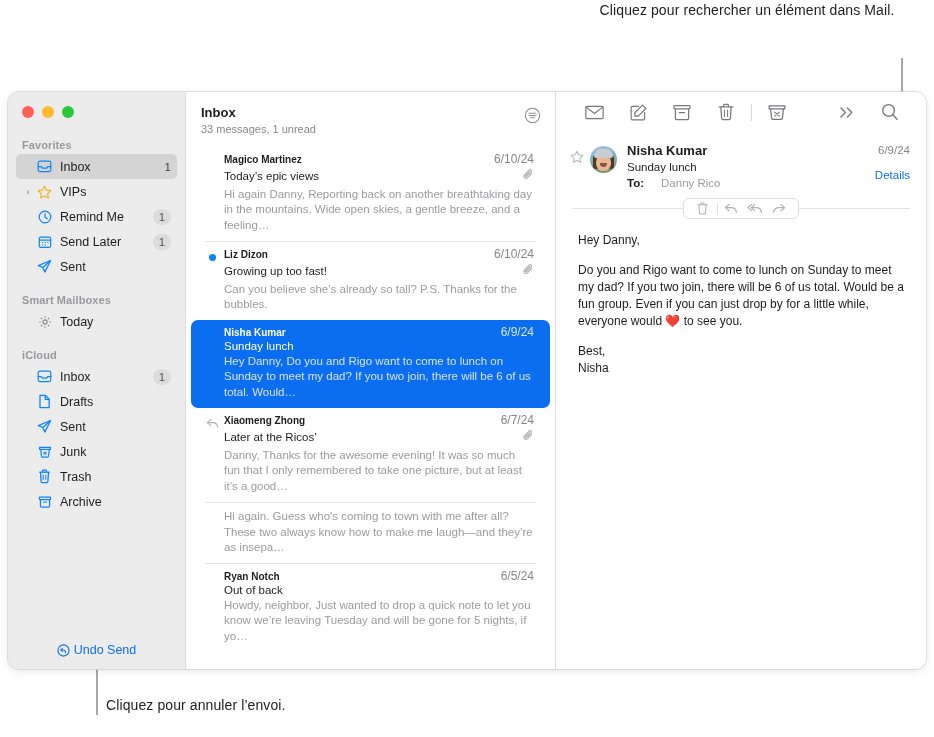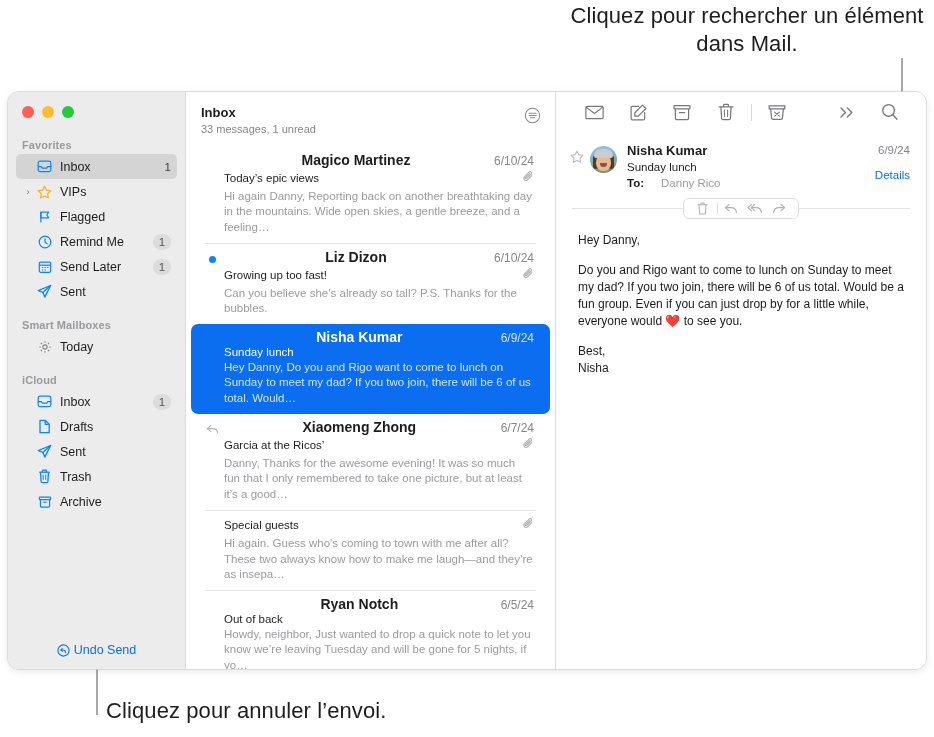--- a/index.html
+++ b/index.html
@@ -8,21 +8,21 @@
     background: #ffffff;
     font-family: "Liberation Sans", sans-serif;
     -webkit-font-smoothing: antialiased;
     overflow: hidden;
   }
   #root { position: relative; width: 934px; height: 737px; }
 
   
   .callout-text {
     position: absolute;
-    font-size: 22px;
+    font-size: 14px;
     color: #1d1d1f;
     line-height: 1.28;
     letter-spacing: 0.1px;
   }
   #callout-top { top: 2px; left: 566px; width: 362px; text-align: center; }
   #callout-bottom { top: 697px; left: 106px; width: 420px; text-align: left; }
   .leader {
     position: absolute;
     background: #a8a8a8;
   }
@@ -145,22 +145,22 @@
     margin: 0 5px;
     border-radius: 7px;
   }
   .row-sep {
     height: 0.7px; background: #e3e3e3;
     margin: 0 19px;
   }
   .row.selected { background: #0b6ef0; margin: 0 5px; }
   .row-top { display: flex; align-items: baseline; }
   .row-from {
-    font-size: 14px; font-weight: bold; color: #1d1d1f;
-    flex: 1; white-space: nowrap; overflow: hidden; text-align: center;
+    font-size: 10px; font-weight: bold; color: #1d1d1f;
+    flex: 1; white-space: nowrap; overflow: hidden;
   }
   .row-date { font-size: 12px; color: #86868b; padding-left: 6px; }
   .row-subject-line { display: flex; align-items: center; margin-top: 1px; }
   .row-subject {
     font-size: 11.5px; color: #1d1d1f;
     flex: 1; white-space: nowrap; overflow: hidden;
   }
   .row-clip { color: #b0b0b4; margin-left: 6px; }
   .row-preview {
     font-size: 11.5px; color: #9b9b9f;
@@ -321,30 +321,20 @@
       <div class="sb-item">
         <span class="sb-disc">›</span>
         <span class="sb-ico">
           <svg width="15" height="14" viewBox="0 0 16 15" fill="none" stroke="#f0b429" stroke-width="1.3" stroke-linejoin="round">
             <path d="M8 1.3l2.05 4.15 4.58.67-3.31 3.23.78 4.56L8 11.76l-4.1 2.15.78-4.56L1.37 6.12l4.58-.67z"></path>
           </svg>
         </span>
         <span class="sb-label">VIPs</span>
       </div>
 
-      <div class="sb-item">
-        <span class="sb-disc empty">›</span>
-        <span class="sb-ico">
-          <svg width="14" height="14" viewBox="0 0 14 15" fill="none" stroke="#0a84ff" stroke-width="1.3" stroke-linejoin="round">
-            <path d="M2.6 13.4V2.2"></path>
-            <path d="M2.6 2.2h8.3l-1.9 3.1 1.9 3.1H2.6z"></path>
-          </svg>
-        </span>
-        <span class="sb-label">Flagged</span>
-      </div>
 
       <div class="sb-item">
         <span class="sb-disc empty">›</span>
         <span class="sb-ico">
           <svg width="14" height="14" viewBox="0 0 15 15" fill="none" stroke="#0a84ff" stroke-width="1.3">
             <circle cx="7.5" cy="7.5" r="6.2"></circle>
             <path d="M7.5 4.2v3.5l2.4 1.6" stroke-linecap="round"></path>
           </svg>
         </span>
         <span class="sb-label">Remind Me</span>
@@ -417,20 +407,31 @@
         <span class="sb-disc empty">›</span>
         <span class="sb-ico">
           <svg width="15" height="15" viewBox="0 0 15 15" fill="none" stroke="#0a84ff" stroke-width="1.3" stroke-linejoin="round">
             <path d="M13.6 1.5L1.3 6.6l4.6 1.9 1.9 4.6z"></path>
             <path d="M13.6 1.5L5.9 8.5"></path>
           </svg>
         </span>
         <span class="sb-label">Sent</span>
       </div>
 
+      <div class="sb-item">
+        <span class="sb-ico-pad sb-disc empty">›</span>
+        <span class="sb-ico">
+          <svg width="14" height="14" viewBox="0 0 15 15" fill="none" stroke="#0a84ff" stroke-width="1.3">
+            <path d="M1.7 2.6h11.6v2.2H1.7z"></path>
+            <path d="M2.9 4.8l.8 7.1a1.3 1.3 0 0 0 1.3 1.1h5a1.3 1.3 0 0 0 1.3-1.1l.8-7.1"></path>
+            <path d="M5.9 7.4l3.2 3M9.1 7.4l-3.2 3" stroke-width="1.1"></path>
+          </svg>
+        </span>
+        <span class="sb-label">Junk</span>
+      </div>
 
       <div class="sb-item">
         <span class="sb-disc empty">›</span>
         <span class="sb-ico">
           <svg width="13" height="15" viewBox="0 0 13 15" fill="none" stroke="#0a84ff" stroke-width="1.3">
             <path d="M1.2 3.2h10.6"></path>
             <path d="M4.5 3.2V1.9a.7.7 0 0 1 .7-.7h2.6a.7.7 0 0 1 .7.7v1.3"></path>
             <path d="M2.5 3.2l.6 9.3a1.2 1.2 0 0 0 1.2 1.1h4.4a1.2 1.2 0 0 0 1.2-1.1l.6-9.3"></path>
             <path d="M5.2 5.8v5M7.8 5.8v5" stroke-width="1.05"></path>
           </svg>
@@ -532,41 +533,33 @@
             <svg width="13" height="11" viewBox="0 0 13 11" fill="none" stroke="#b5b5b9" stroke-width="1.2" stroke-linecap="round" stroke-linejoin="round">
               <path d="M4.8 1.6L1.3 4.6l3.5 3"></path>
               <path d="M1.3 4.6h5.2c3 0 5 1.6 5.2 4.6"></path>
             </svg>
           </div>
           <div class="row-top">
             <div class="row-from">Xiaomeng Zhong</div>
             <div class="row-date">6/7/24</div>
           </div>
           <div class="row-subject-line">
-            <div class="row-subject">Garcia at the Ricos’</div>
+            <div class="row-subject">Later at the Ricos’</div>
             <div class="row-clip">
               <svg width="11" height="13" viewBox="0 0 11 13" fill="none" stroke="#b0b0b4" stroke-width="1.1" stroke-linecap="round">
                 <path d="M8.7 5.6L4.5 9.8a2.1 2.1 0 0 1-3-3l4.6-4.6a1.4 1.4 0 0 1 2 2L3.6 8.7a.7.7 0 0 1-1-1l4.1-4.1"></path>
               </svg>
             </div>
           </div>
           <div class="row-preview">Danny, Thanks for the awesome evening! It was so much fun that I only remembered to take one picture, but at least it’s a good…</div>
         </div>
         <div class="row-sep"></div>
 
         <div class="row">
           <div class="row-flag"></div>
-          <div class="row-subject-line">
-            <div class="row-subject">Special guests</div>
-            <div class="row-clip">
-              <svg width="11" height="13" viewBox="0 0 11 13" fill="none" stroke="#b0b0b4" stroke-width="1.1" stroke-linecap="round">
-                <path d="M8.7 5.6L4.5 9.8a2.1 2.1 0 0 1-3-3l4.6-4.6a1.4 1.4 0 0 1 2 2L3.6 8.7a.7.7 0 0 1-1-1l4.1-4.1"></path>
-              </svg>
-            </div>
-          </div>
           <div class="row-preview">Hi again. Guess who's coming to town with me after all? These two always know how to make me laugh—and they’re as insepa…</div>
         </div>
         <div class="row-sep"></div>
 
         <div class="row">
           <div class="row-flag"></div>
           <div class="row-top">
             <div class="row-from">Ryan Notch</div>
             <div class="row-date">6/5/24</div>
           </div>

